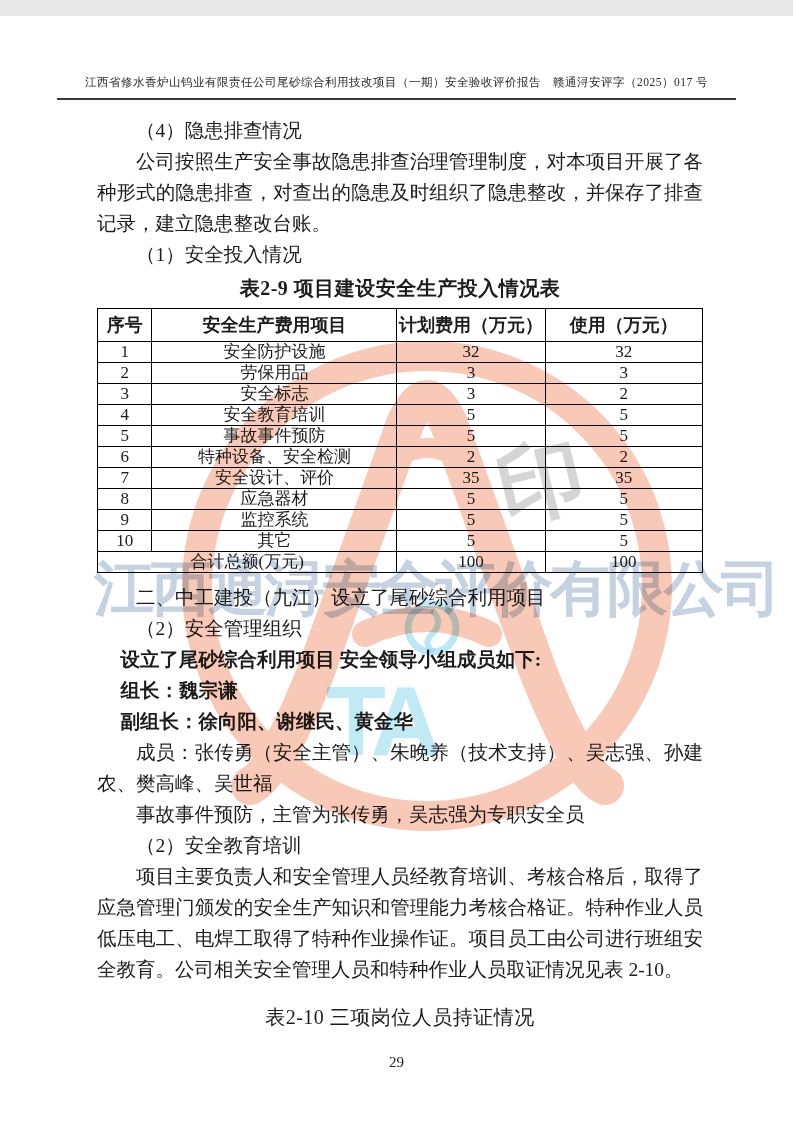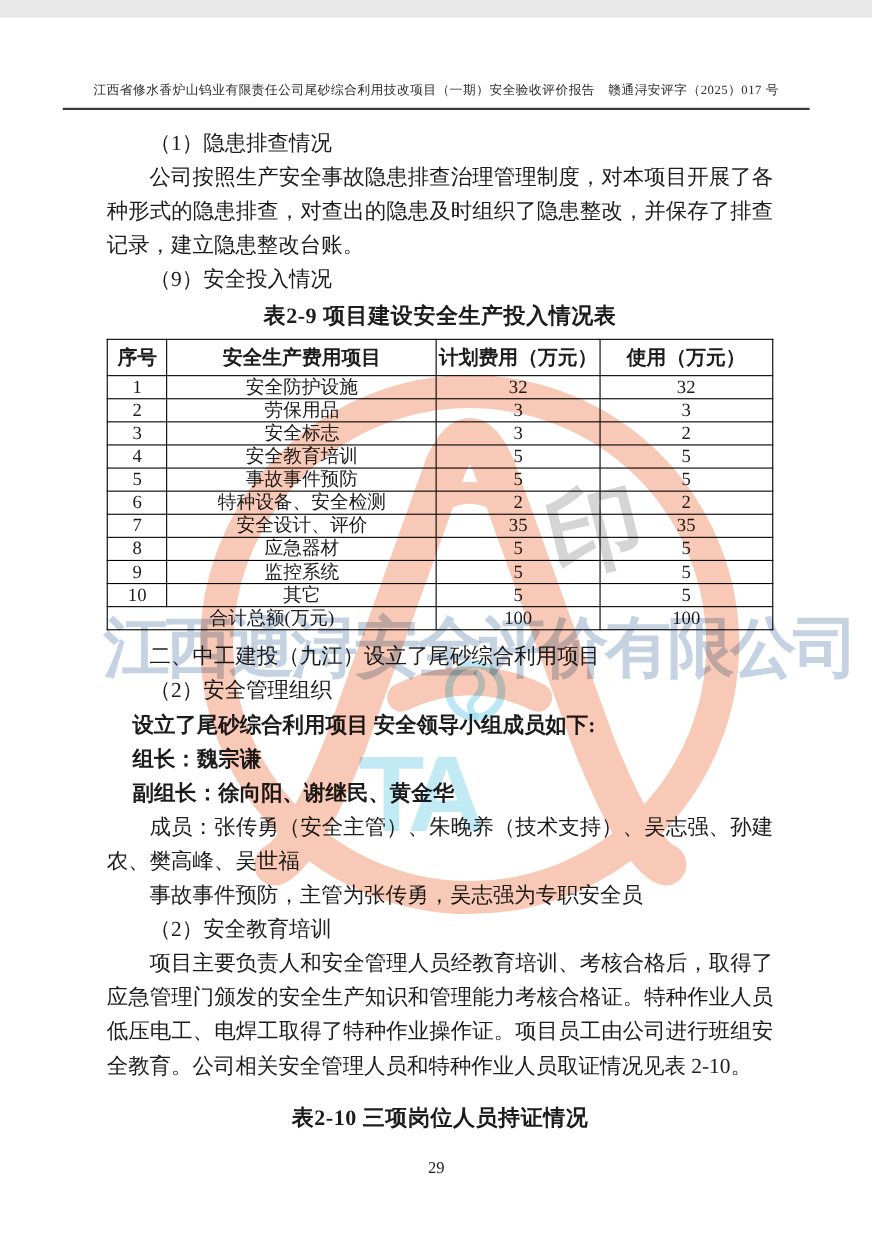--- a/index.html
+++ b/index.html
@@ -21,21 +21,21 @@
   }
   p { margin:0; }
   .i1 { text-indent:1.2em;font-weight:bold; }
   .i2 { text-indent:2em; }
   .just { text-align:justify; }
   .tbl-title {
     text-align:center; font-weight:bold; font-size:20px;
     margin:3px 0 4px 0; letter-spacing:.5px;
   }
   .tbl-title2 {
-    text-align:center; font-weight:bold; font-size:20px;
+    text-align:center; font-weight:normal; font-size:20px;
     margin-top:17px; letter-spacing:.5px;
   }
   
   table.invest {
     width:100%; border-collapse:collapse; table-layout:fixed;
     border:1.6px solid #000;
   }
   table.invest th, table.invest td {
     border:1px solid #000; text-align:center; padding:0; overflow:hidden;
     white-space:nowrap;
@@ -75,23 +75,23 @@
 <body>
 
 <div class="page">
 
   <div class="doc-header">
     <span>江西省修水香炉山钨业有限责任公司尾砂综合利用技改项目（一期）安全验收评价报告　赣通浔安评字（2025）017 号</span>
   </div>
 
   <div class="body-area">
 
-    <p class="i2">（1）隐患排查情况</p>
+    <p class="i2">（4）隐患排查情况</p>
     <p class="i2 just">公司按照生产安全事故隐患排查治理管理制度，对本项目开展了各种形式的隐患排查，对查出的隐患及时组织了隐患整改，并保存了排查记录，建立隐患整改台账。</p>
-    <p class="i2">（9）安全投入情况</p>
+    <p class="i2">（1）安全投入情况</p>
 
     <div class="tbl-title">表2-9  项目建设安全生产投入情况表</div>
 
     <table class="invest">
       <colgroup>
         <col class="col-no">
           <col class="col-item">
           <col class="col-plan">
           <col class="col-used">
       </colgroup>

